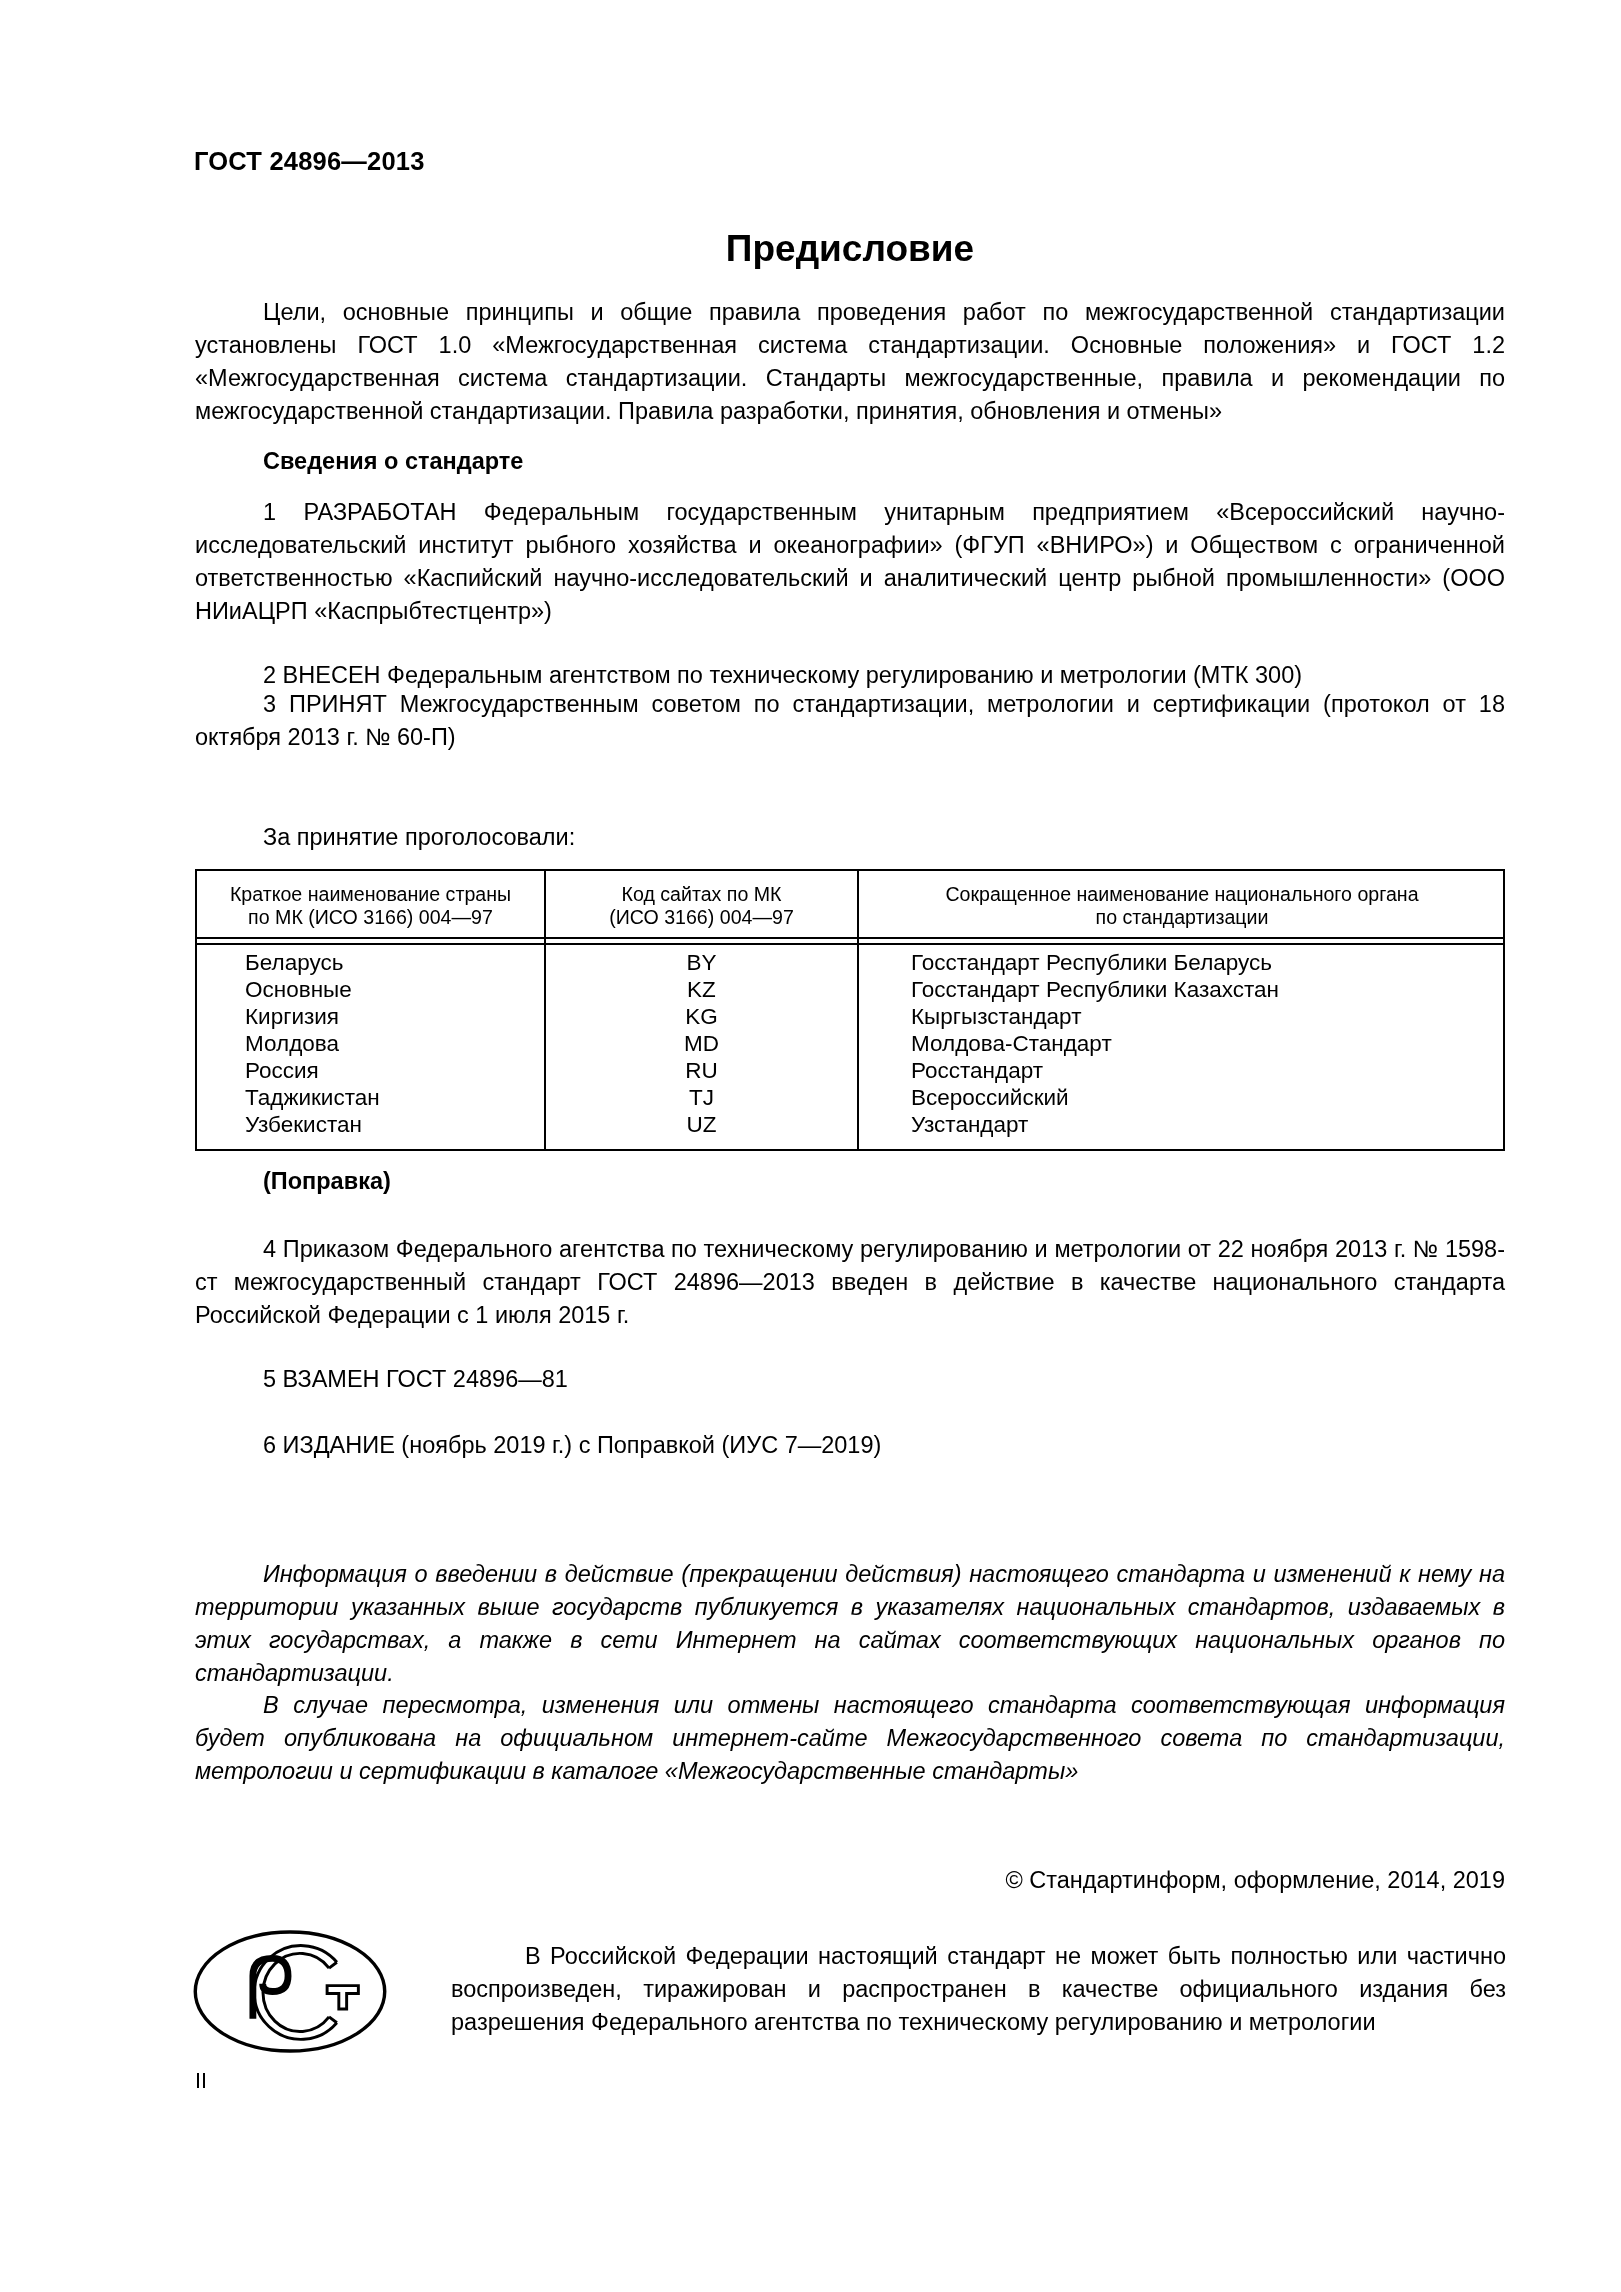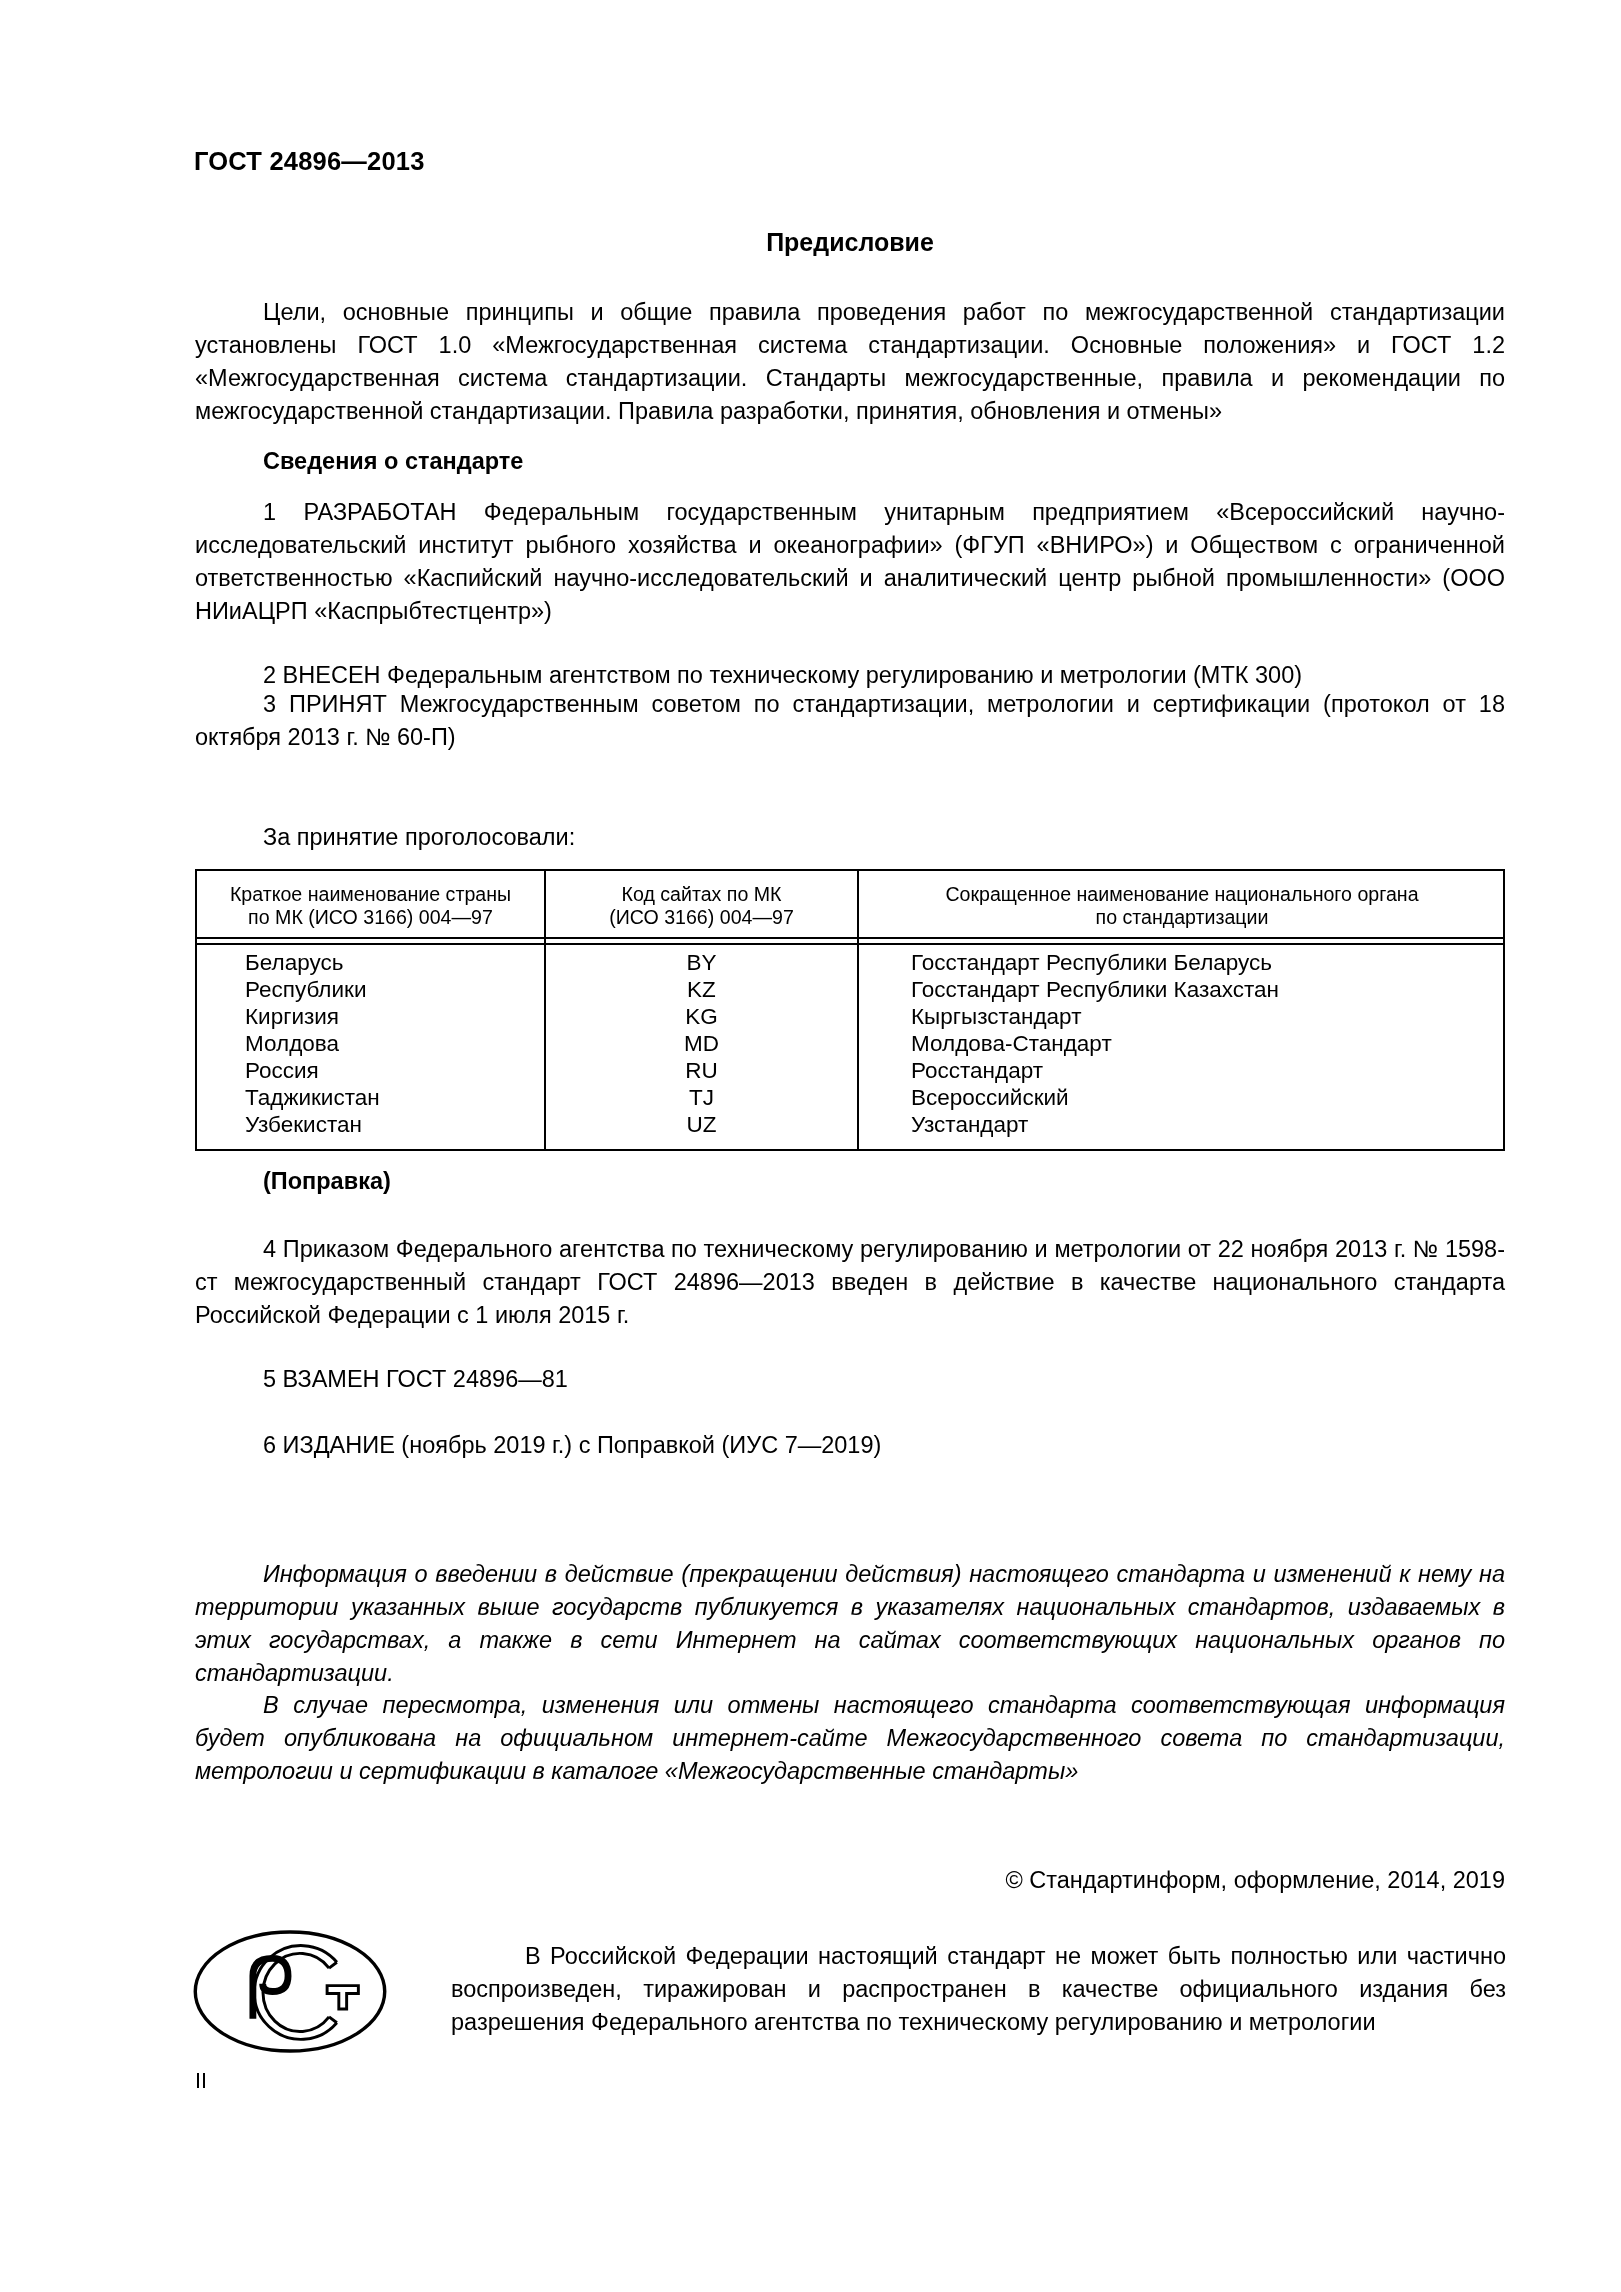--- a/index.html
+++ b/index.html
@@ -7,21 +7,21 @@
     width: 1621px; height: 2293px; position: relative; overflow: hidden;
     font-family: "Liberation Sans", "DejaVu Sans", sans-serif;
     color: #000000;
   }
   .abs { position: absolute; }
   .doc-code {
     left: 194px; top: 147px; font-size: 25.5px; font-weight: bold; letter-spacing: 0.2px;
   }
   .title {
     left: 195px; width: 1310px; top: 228px; text-align: center;
-    font-size: 25px; font-weight: bold;
+    font-size: 37px; font-weight: bold;
   }
   .para {
     left: 195px; width: 1310px; font-size: 23.5px; line-height: 33px;
     text-align: justify; text-indent: 68px; margin: 0;
   }
   .para.italic { font-style: italic; }
   .sub-heading { left: 263px; font-size: 23.5px; font-weight: bold; }
 
   
   .tbl {
@@ -77,21 +77,21 @@
     <div>Код сайтах по МК</div>
     <div>(ИСО 3166) 004—97</div>
   </div>
   <div class="hcell" style="left:662px; width:646px;">
     <div>Сокращенное наименование национального органа</div>
     <div>по стандартизации</div>
   </div>
 
   <div class="body-col" style="left:48px;">
     <div>Беларусь</div>
-    <div>Республики</div>
+    <div>Основные</div>
     <div>Киргизия</div>
     <div>Молдова</div>
     <div>Россия</div>
     <div>Таджикистан</div>
     <div>Узбекистан</div>
   </div>
   <div class="body-col" style="left:349px; width:311px; text-align:center;">
     <div>BY</div>
     <div>KZ</div>
     <div>KG</div>

